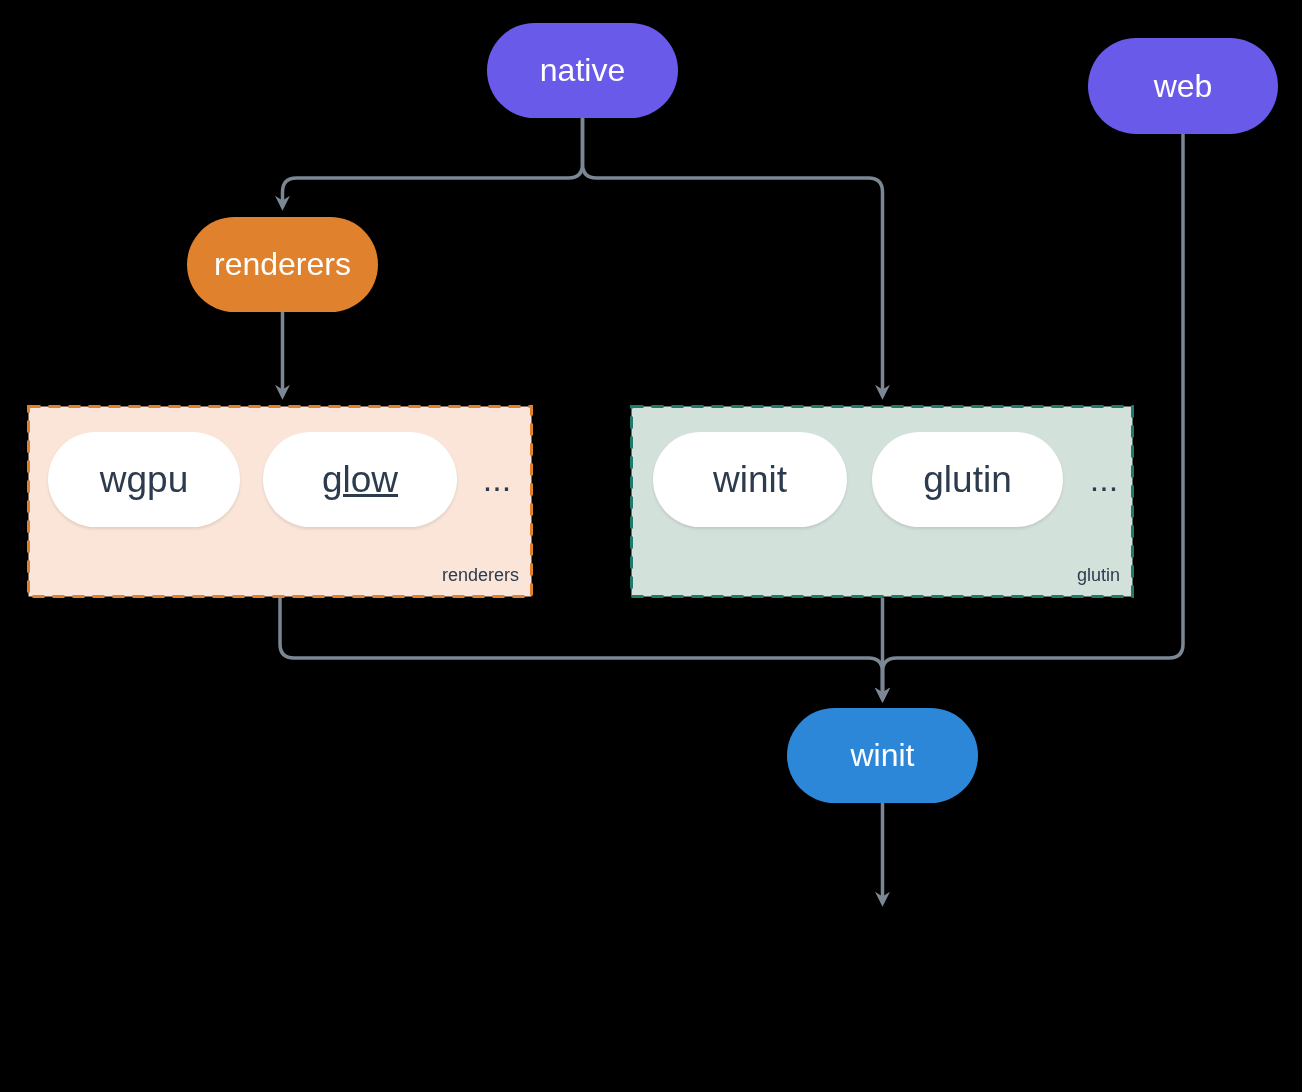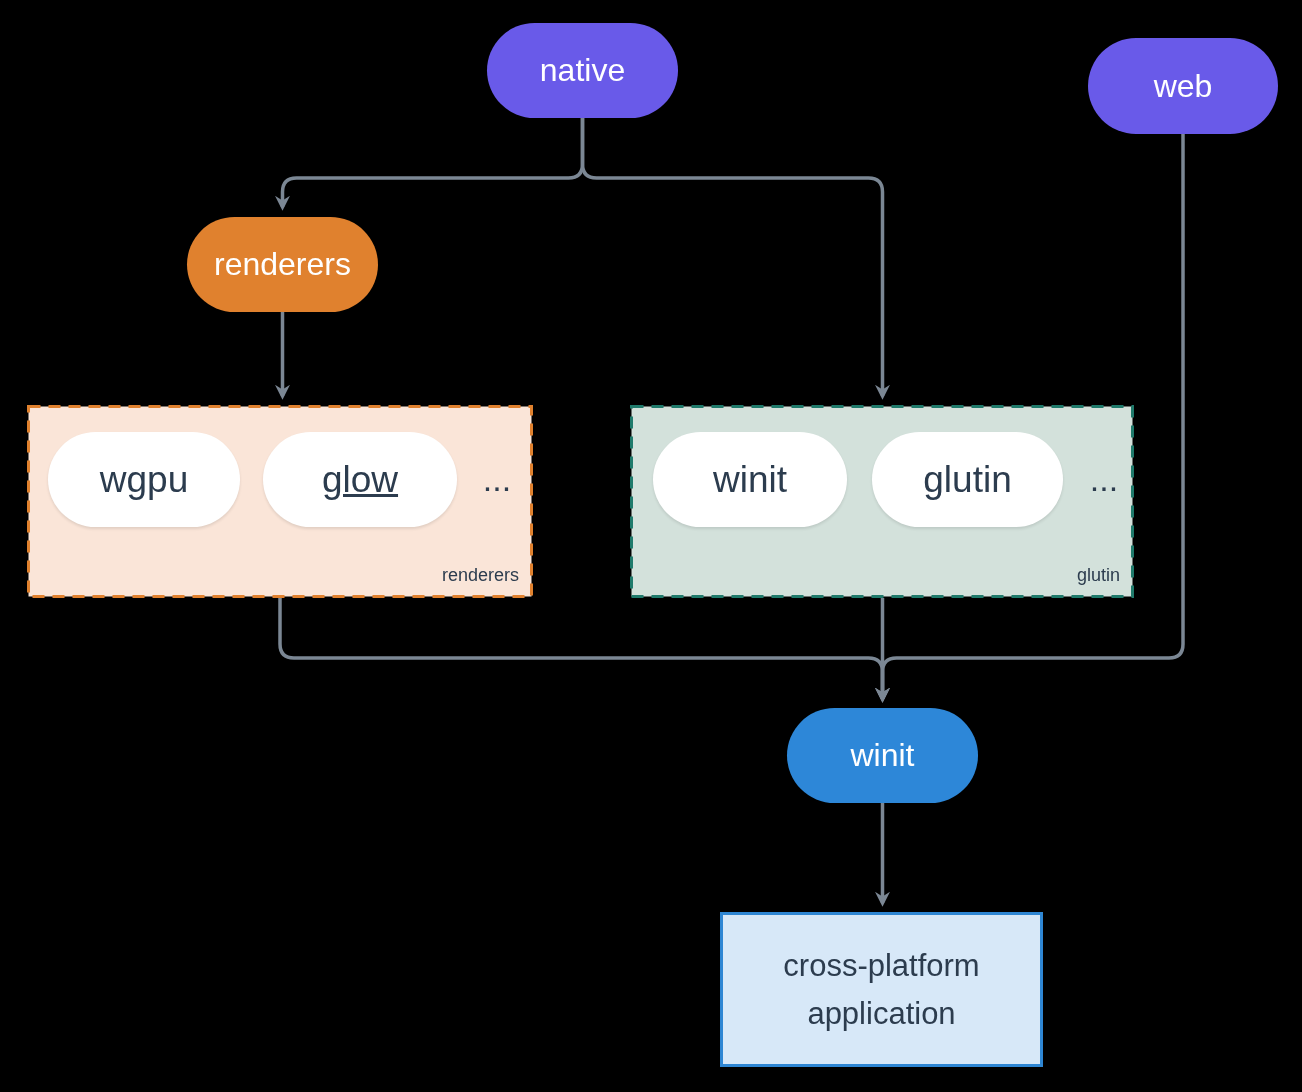--- a/index.html
+++ b/index.html
@@ -108,18 +108,14 @@
     <div class="group-label">renderers</div>
   </div>
 
   <div class="group-content" id="shells-content">
     <div class="white-pill" id="pill-glutin">glutin</div>
     <div class="white-pill" id="pill-winit">winit</div>
     <div class="dots" id="shells-dots">...</div>
     <div class="group-label">glutin</div>
   </div>
 
-  <div id="node-app">
-    <span>cross-platform</span>
-    <span>application</span>
-  </div>
 
 </div>
 
 </body></html>

